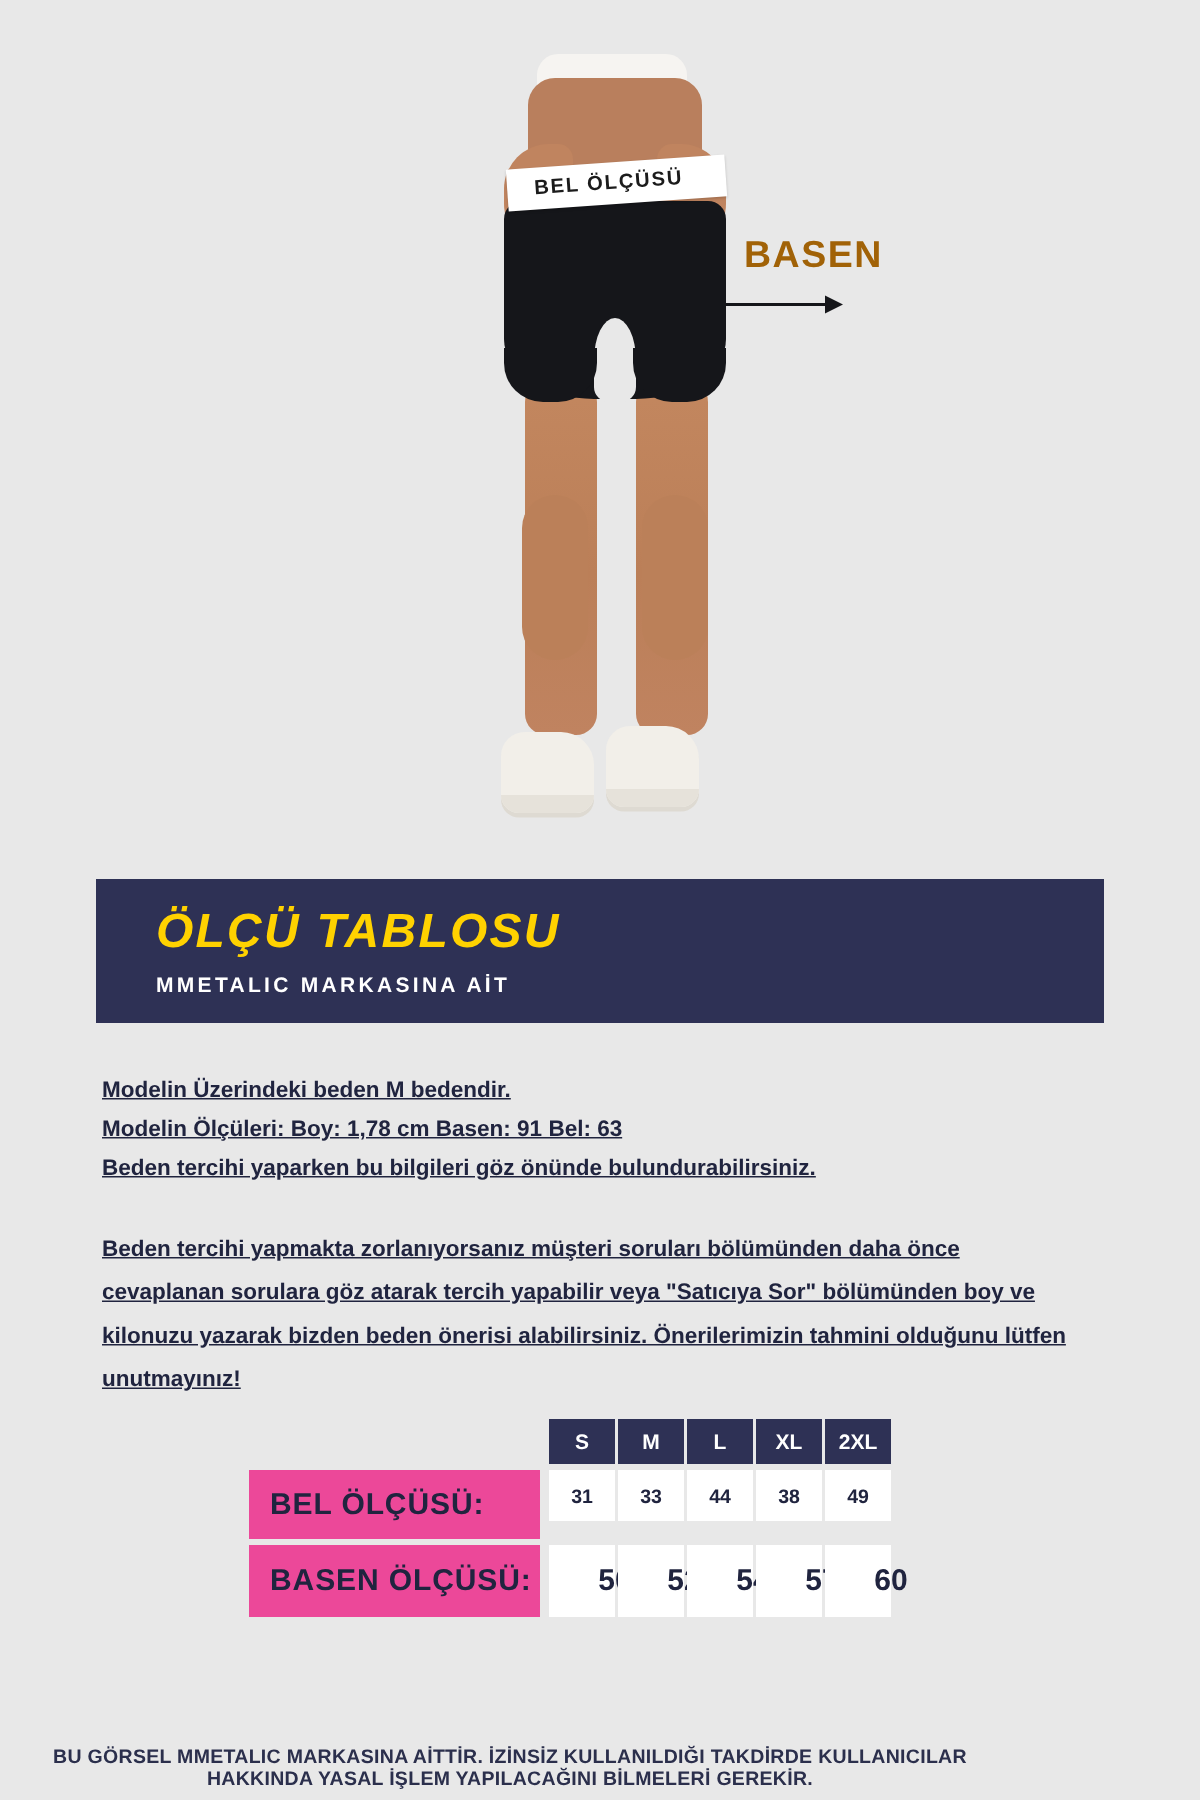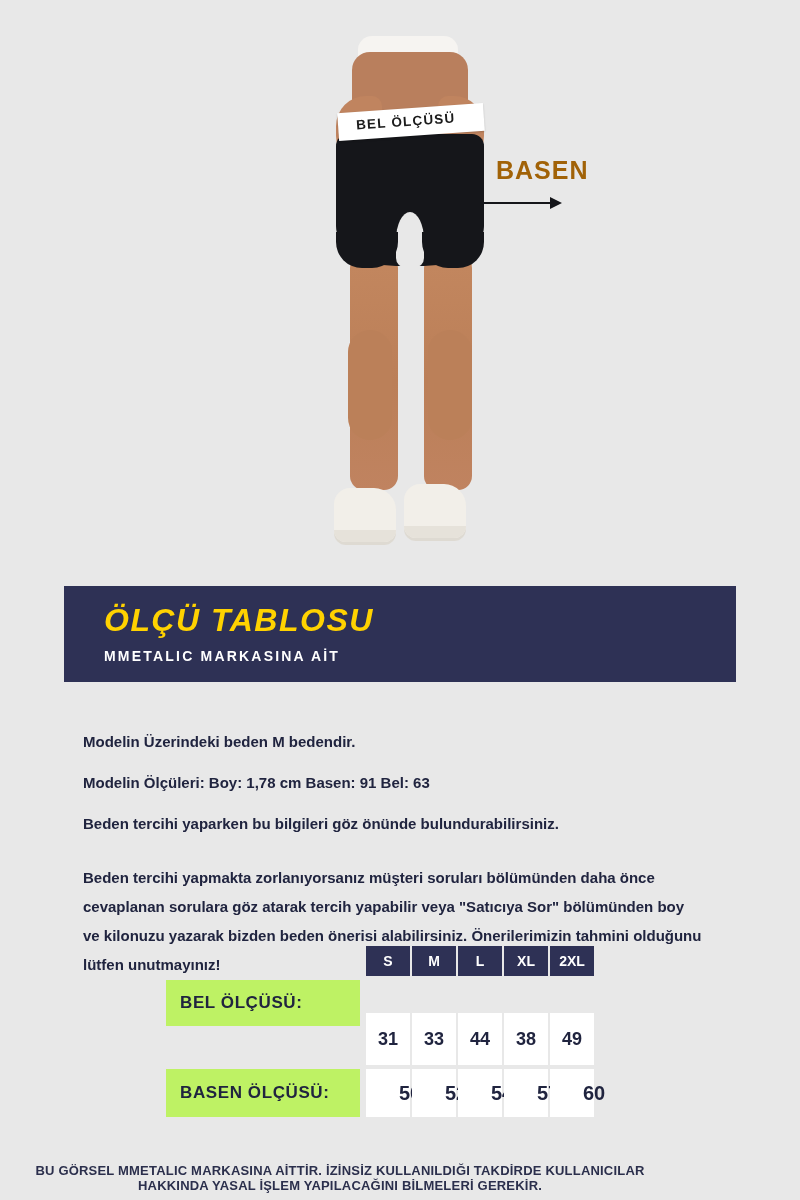--- a/index.html
+++ b/index.html
@@ -205,21 +205,21 @@
   
   .copy {
     position: absolute;
     left: 68px; top: 714px;
     width: 650px;
     color: #20243f;
     font-size: 15px;
     font-weight: bold;
     line-height: 26px;
   }
-  .copy p { margin: 15px; }
+  .copy p { margin: 0; text-decoration: underline; }
   .copy .para2 { margin-top: 26px; line-height: 29px; }
 
   
   .table-wrap {
     position: absolute;
     left: 166px; top: 944px;
     width: 430px;
   }
   .size-row {
     display: flex;
@@ -239,43 +239,43 @@
     align-items: center;
     justify-content: center;
   }
   .data-row {
     display: flex;
     align-items: stretch;
     margin-top: 4px;
   }
   .row-label {
     width: 194px;
-    background: #bef264;
+    background: #ec4899;
     color: #20243f;
-    font-size: 17px;
+    font-size: 20px;
     font-weight: bold;
     letter-spacing: .6px;
     display: flex;
     align-items: center;
     padding-left: 14px;
     margin-right: 6px;
   }
   .row-label.small { height: 46px; }
   .row-label.big { height: 48px; }
   .cell {
     width: 44px;
     margin-right: 2px;
     background: #ffffff;
     color: #20243f;
     display: flex;
     align-items: center;
     justify-content: center;
     font-weight: bold;
   }
-  .cell.small { font-size: 18px; height: 52px; margin-top: 33px; }
+  .cell.small { font-size: 13px; height: 34px; }
   .cell.big { font-size: 20px; height: 48px; padding-left: 44px; }
 
   
   .footer {
     position: absolute;
     left: 0; top: 1163px;
     width: 680px;
     text-align: center;
     font-size: 13px;
     font-weight: bold;

